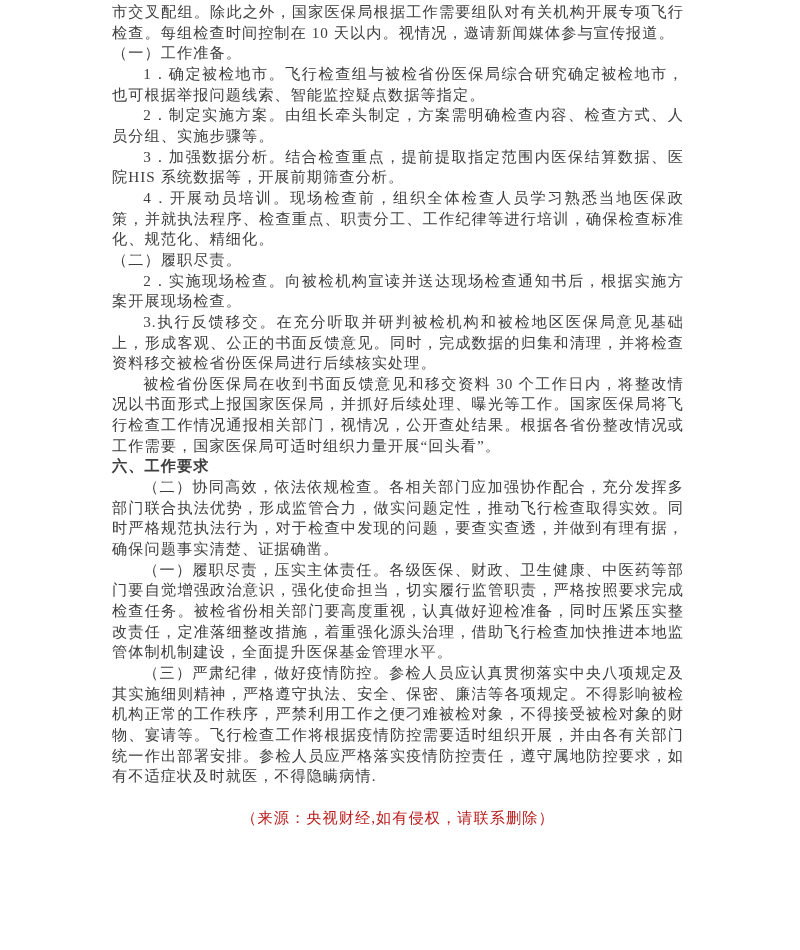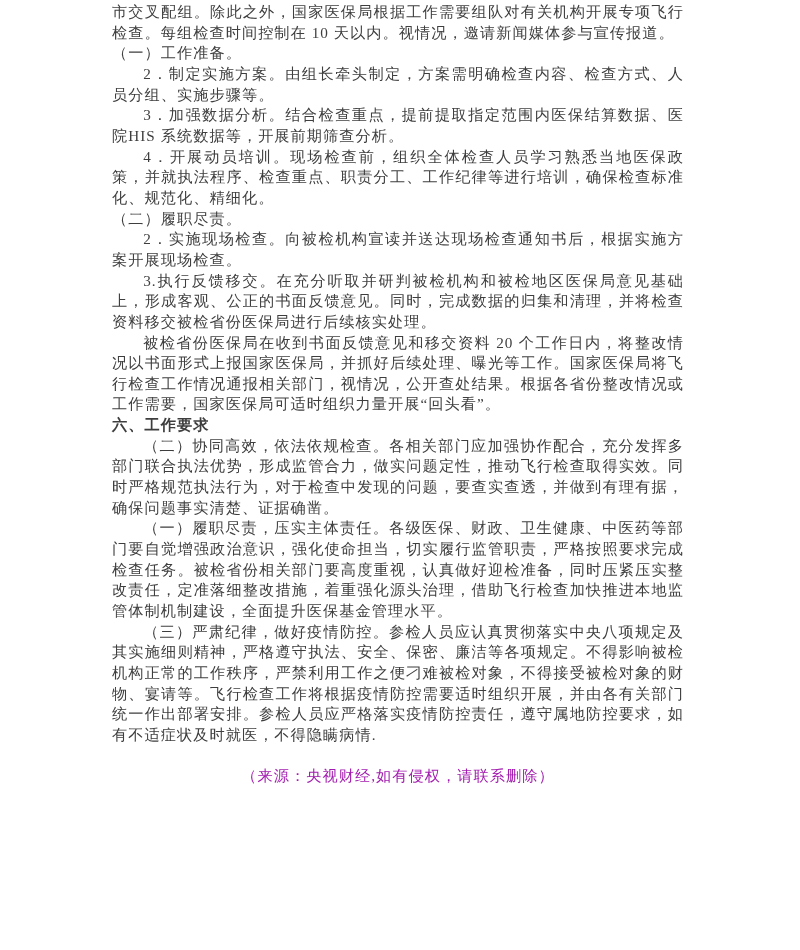--- a/index.html
+++ b/index.html
@@ -33,34 +33,35 @@
     text-indent: 2.05em;
   }
   .page p.heading {
     font-weight: bold;
   }
   .page p.source {
     margin-top: 20.65px;
     text-align: center;
     text-indent: 0;
     word-break: keep-all;
-    color: #a21caf;
+    color: #b91c1c;
   }
 </style>
 </head>
 <body>
 
 <div class="page">
   <p class="flush">市交叉配组。除此之外，国家医保局根据工作需要组队对有关机构开展专项飞行检查。每组检查时间控制在 10 天以内。视情况，邀请新闻媒体参与宣传报道。</p>
   <p class="flush">（一）工作准备。</p>
+  <p class="indent">1．确定被检地市。飞行检查组与被检省份医保局综合研究确定被检地市，也可根据举报问题线索、智能监控疑点数据等指定。</p>
   <p class="indent">2．制定实施方案。由组长牵头制定，方案需明确检查内容、检查方式、人员分组、实施步骤等。</p>
   <p class="indent">3．加强数据分析。结合检查重点，提前提取指定范围内医保结算数据、医院HIS 系统数据等，开展前期筛查分析。</p>
   <p class="indent">4．开展动员培训。现场检查前，组织全体检查人员学习熟悉当地医保政策，并就执法程序、检查重点、职责分工、工作纪律等进行培训，确保检查标准化、规范化、精细化。</p>
   <p class="flush">（二）履职尽责。</p>
   <p class="indent">2．实施现场检查。向被检机构宣读并送达现场检查通知书后，根据实施方案开展现场检查。</p>
   <p class="indent">3.执行反馈移交。在充分听取并研判被检机构和被检地区医保局意见基础上，形成客观、公正的书面反馈意见。同时，完成数据的归集和清理，并将检查资料移交被检省份医保局进行后续核实处理。</p>
-  <p class="indent">被检省份医保局在收到书面反馈意见和移交资料 20 个工作日内，将整改情况以书面形式上报国家医保局，并抓好后续处理、曝光等工作。国家医保局将飞行检查工作情况通报相关部门，视情况，公开查处结果。根据各省份整改情况或工作需要，国家医保局可适时组织力量开展“回头看”。</p>
+  <p class="indent">被检省份医保局在收到书面反馈意见和移交资料 30 个工作日内，将整改情况以书面形式上报国家医保局，并抓好后续处理、曝光等工作。国家医保局将飞行检查工作情况通报相关部门，视情况，公开查处结果。根据各省份整改情况或工作需要，国家医保局可适时组织力量开展“回头看”。</p>
   <p class="heading">六、工作要求</p>
   <p class="indent">（二）协同高效，依法依规检查。各相关部门应加强协作配合，充分发挥多部门联合执法优势，形成监管合力，做实问题定性，推动飞行检查取得实效。同时严格规范执法行为，对于检查中发现的问题，要查实查透，并做到有理有据，确保问题事实清楚、证据确凿。</p>
   <p class="indent">（一）履职尽责，压实主体责任。各级医保、财政、卫生健康、中医药等部门要自觉增强政治意识，强化使命担当，切实履行监管职责，严格按照要求完成检查任务。被检省份相关部门要高度重视，认真做好迎检准备，同时压紧压实整改责任，定准落细整改措施，着重强化源头治理，借助飞行检查加快推进本地监管体制机制建设，全面提升医保基金管理水平。</p>
   <p class="indent">（三）严肃纪律，做好疫情防控。参检人员应认真贯彻落实中央八项规定及其实施细则精神，严格遵守执法、安全、保密、廉洁等各项规定。不得影响被检机构正常的工作秩序，严禁利用工作之便刁难被检对象，不得接受被检对象的财物、宴请等。飞行检查工作将根据疫情防控需要适时组织开展，并由各有关部门统一作出部署安排。参检人员应严格落实疫情防控责任，遵守属地防控要求，如有不适症状及时就医，不得隐瞒病情.</p>
   <p class="source">（来源：央视财经,如有侵权，请联系删除）</p>
 </div>
 
 </body></html>

